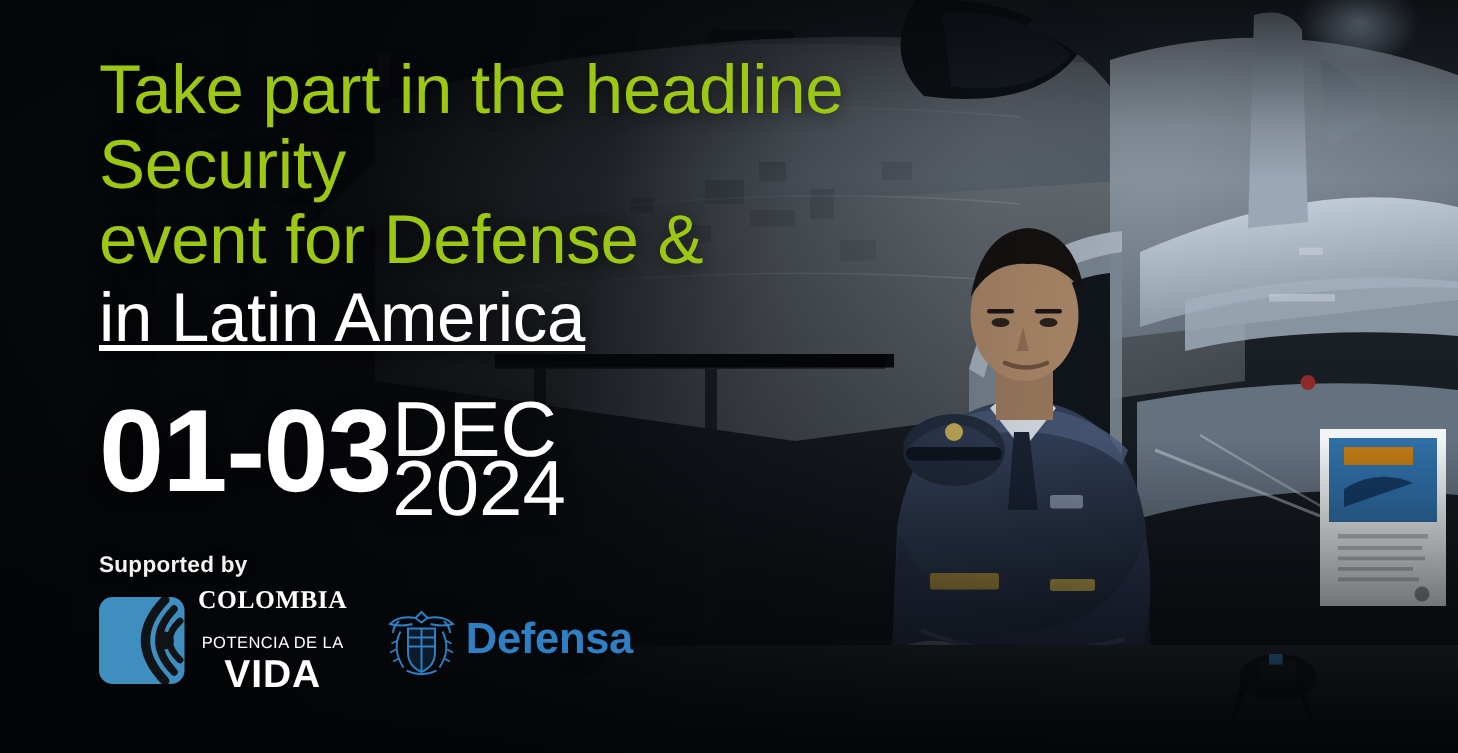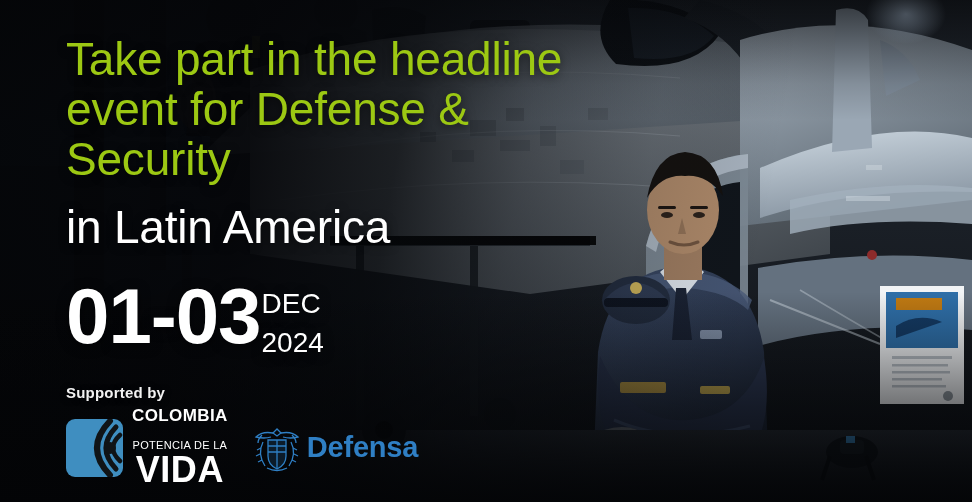--- a/index.html
+++ b/index.html
@@ -53,38 +53,38 @@
 
   .headline {
     font-size:46px;
     line-height:50px;
     font-weight:400;
     letter-spacing:-0.2px;
     max-width:660px;
     text-shadow:0 2px 10px rgba(0,0,0,.55);
   }
   .headline .hl-green { color:#9cc813; display:block; }
-  .headline .hl-white { color:#ffffff; display:block; margin-top:18px; }
+  .headline .hl-white { color:#ffffff; display:block; margin-top:2px;text-decoration:underline; }
 
   .dateblock {
     margin-top:28px;
     display:flex;
     align-items:flex-start;
   }
   .bigdate {
     color:#fff;
     font-size:78px;
     line-height:72px;
     font-weight:700;
     letter-spacing:-1px;
     text-shadow:0 2px 12px rgba(0,0,0,.6);
   }
   .monthyear {
     color:#fff;
-    font-size:28px;
+    font-size:52px;
     line-height:39px;
     font-weight:300;
     letter-spacing:0px;
     margin-top:4px;
     margin-left:1px;
     text-shadow:0 2px 12px rgba(0,0,0,.6);
   }
   .monthyear span { display:block; }
 
   .city {
@@ -122,23 +122,23 @@
     position:relative;
     overflow:hidden;
     flex:none;
   }
   .col-mark svg { position:absolute; left:0; top:0; }
   .col-words {
     color:#fff;
     line-height:1;
     text-align:center;
   }
-  .col-words .l1 { font-size:17px; font-weight:700; letter-spacing:.4px; }
+  .col-words .l1 { font-size:17px; font-weight:700; letter-spacing:.4px;font-family:Liberation Serif, serif; }
   .col-words .l2 { font-size:11px; font-weight:400; letter-spacing:.3px; margin-top:16px; }
-  .col-words .l3 { font-size:36px; font-weight:700; letter-spacing:.6px; margin-top:1px; }
+  .col-words .l3 { font-size:26px; font-weight:700; letter-spacing:.6px; margin-top:1px; }
 
   
   .logo-defensa { display:flex; align-items:center; gap:7px; }
   .def-mark { width:46px; height:48px; flex:none; }
   .def-word {
     color:#2f7fc4;
     font-size:29px;
     font-weight:700;
     letter-spacing:-.2px;
   }
@@ -342,22 +342,22 @@
   </div>
 
   <div class="scrim-top"></div>
   <div class="scrim-left"></div>
   <div class="scrim-bottom"></div>
 
   <div class="content">
 
     <div class="headline">
       <span class="hl-green">Take part in the headline</span>
+      <span class="hl-green">Security</span>
       <span class="hl-green">event for Defense &amp;</span>
-      <span class="hl-green">Security</span>
       <span class="hl-white">in Latin America</span>
     </div>
 
     <div class="dateblock">
       <div class="bigdate">01-03</div>
       <div class="monthyear">
         <span>DEC</span>
         <span>2024</span>
       </div>
     </div>

